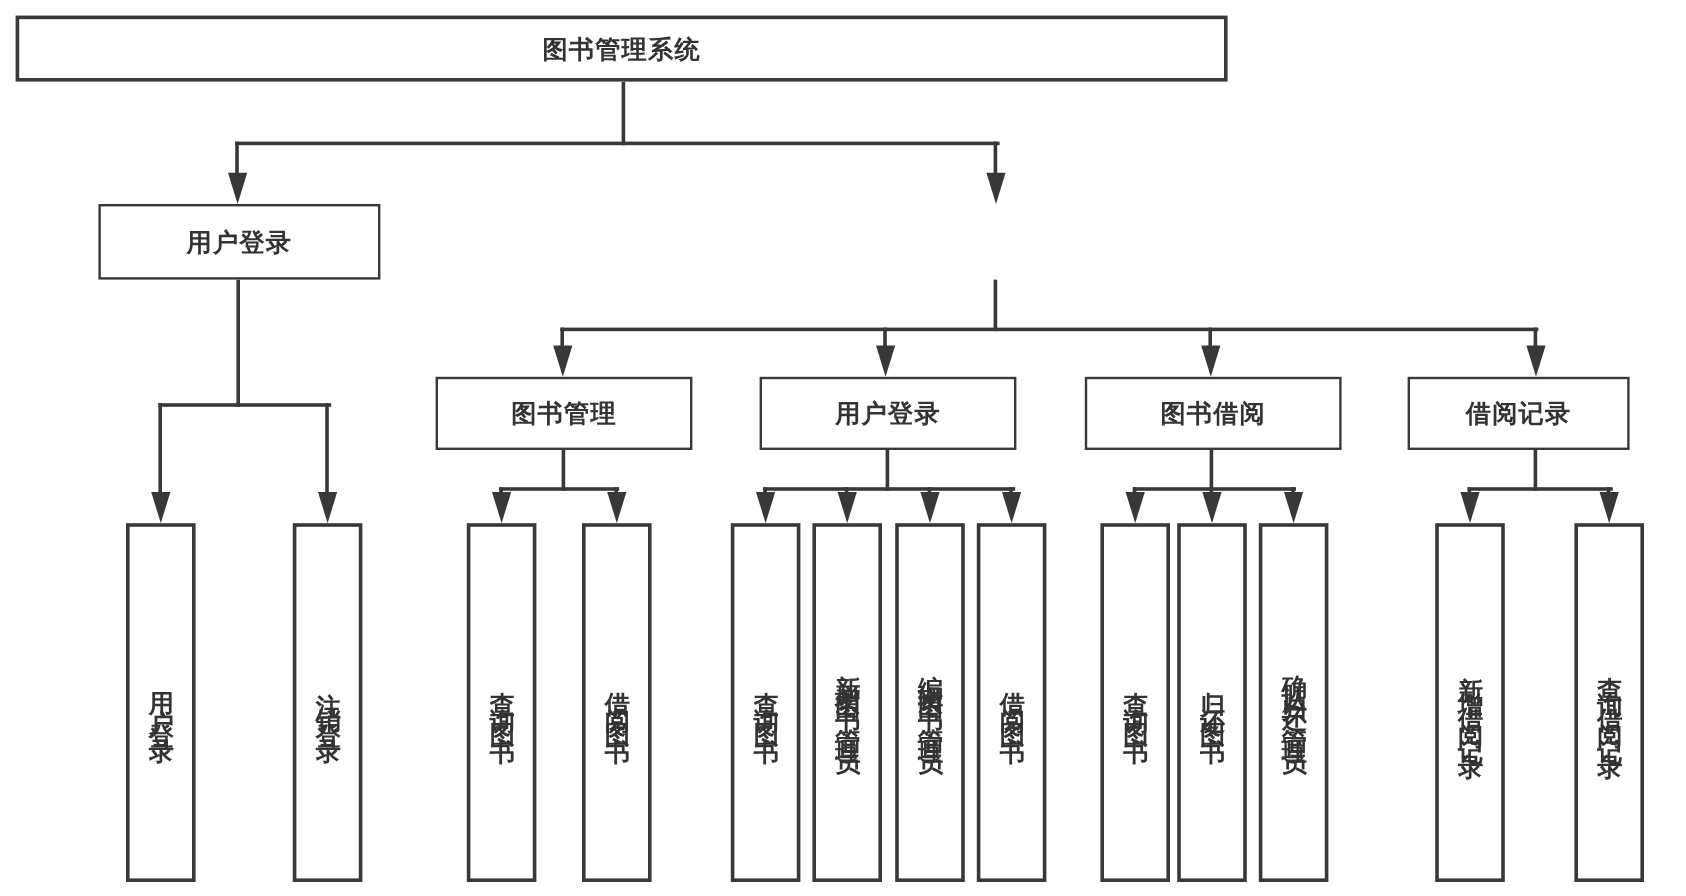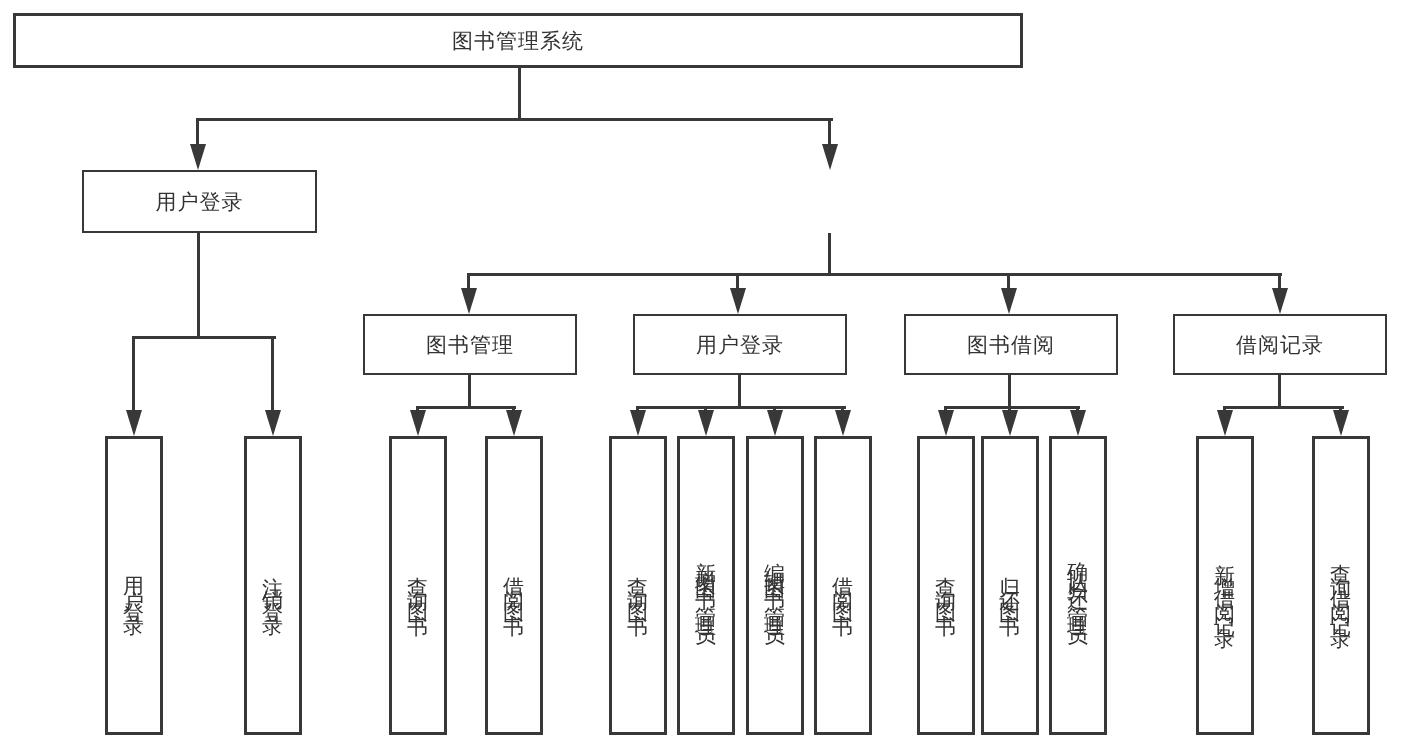--- a/index.html
+++ b/index.html
@@ -28,21 +28,21 @@
     position: absolute; width: 0; height: 0;
     border-left: 8px solid transparent;
     border-right: 8px solid transparent;
     border-top: 26px solid var(--line);
   }
   
   .box {
     position: absolute;
     background: var(--background);
     border: 2px solid var(--line);
-    display: flex; align-items: center; justify-content: center;
+    display: flex; align-items: center; justify-content: center; font-weight: bold;
   }
   .lv1, .leaf { border-width: 3px; }
   .hlabel {
     font-size: 21px; color: var(--text);
     letter-spacing: 1px; white-space: nowrap;
   }
   .leaf { top: 436px; width: 58px; height: 299px; }
   .vlabel {
     writing-mode: vertical-rl;
     text-orientation: mixed;
@@ -134,21 +134,21 @@
 
   <div class="box lv3" style="left:363px;top:314px;width:214px;height:61px">
     <span class="hlabel">图书管理</span>
   </div>
   <div class="box lv3" style="left:633px;top:314px;width:214px;height:61px">
     <span class="hlabel">用户登录</span>
   </div>
   <div class="box lv3" style="left:904px;top:314px;width:214px;height:61px">
     <span class="hlabel">图书借阅</span>
   </div>
-  <div class="box lv3" style="left:1173px;top:314px;width:214px;height:61px">
+  <div class="box lv3" style="left:1173px;top:314px;width:185px;height:61px">
     <span class="hlabel">借阅记录</span>
   </div>
 
   <div class="box leaf" style="left:105px">
     <span class="vlabel" style="letter-spacing: 13px;">用户登录</span>
   </div>
   <div class="box leaf" style="left:244px">
     <span class="vlabel" style="letter-spacing: 13px;">注销登录</span>
   </div>
   <div class="box leaf" style="left:389px">

